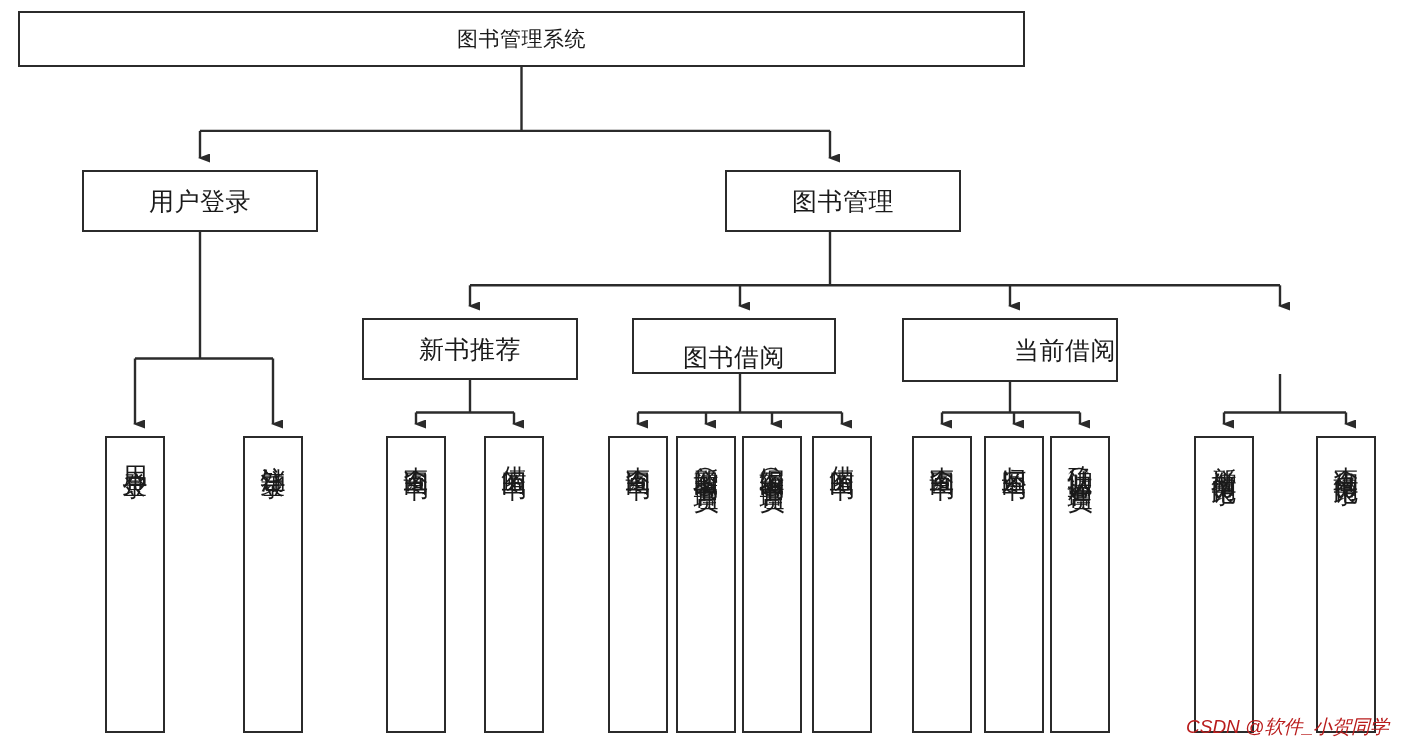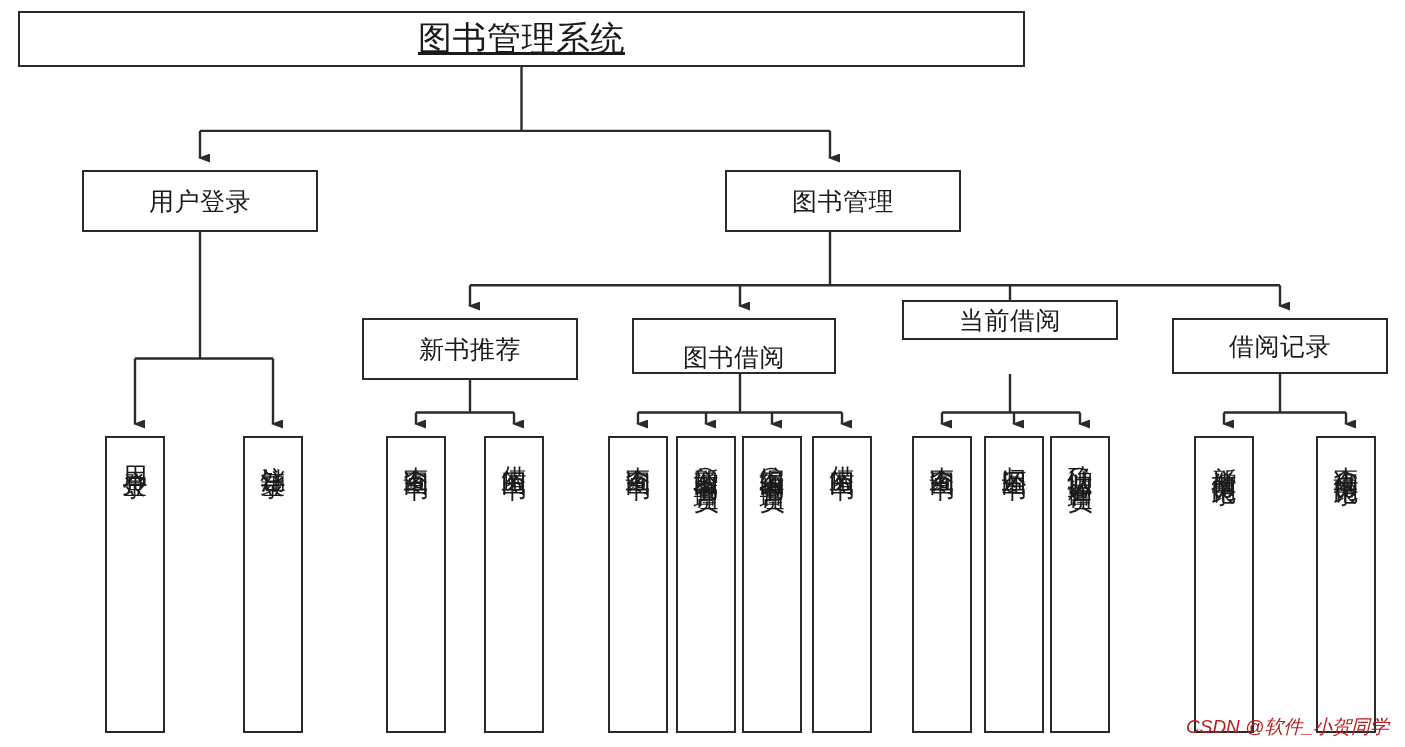--- a/index.html
+++ b/index.html
@@ -43,22 +43,21 @@
     text-align: center;
     letter-spacing: 0.5px;
     line-height: 1.15;
     white-space: nowrap;
   }
   
   .node.horizontal .node-label {
     font-size: 25px;
   }
   .node.root .node-label {
-    font-size: 34px;
-    text-decoration: underline;
+    font-size: 21px;
   }
   
   .node.vertical {
     align-items: flex-start;
     padding-top: 8px;
   }
   .node.vertical .node-label {
     writing-mode: vertical-rl;
     text-orientation: upright;
     font-size: 25px;
@@ -136,25 +135,22 @@
   <div class="node horizontal" style="left: 725px; top: 170px; width: 236px; height: 62px;">
     <span class="node-label">图书管理</span>
   </div>
 
   <div class="node horizontal" style="left: 362px; top: 318px; width: 216px; height: 62px;">
     <span class="node-label">新书推荐</span>
   </div>
   <div class="node horizontal" style="left: 632px; top: 318px; width: 204px; height: 56px; align-items: flex-end;">
     <span class="node-label">图书借阅</span>
   </div>
-  <div class="node horizontal" style="left: 902px; top: 300px; width: 216px; height: 40px;">
+  <div class="node horizontal" style="left: 902px; top: 318px; width: 216px; height: 64px; justify-content: flex-end;">
     <span class="node-label">当前借阅</span>
-  </div>
-  <div class="node horizontal" style="left: 1172px; top: 318px; width: 216px; height: 56px;">
-    <span class="node-label">借阅记录</span>
   </div>
 
   <div class="node vertical" style="left: 105px; top: 436px; width: 60px; height: 297px;">
     <span class="node-label">用户登录</span>
   </div>
   <div class="node vertical" style="left: 243px; top: 436px; width: 60px; height: 297px;">
     <span class="node-label">注销登录</span>
   </div>
 
   <div class="node vertical" style="left: 386px; top: 436px; width: 60px; height: 297px;">

